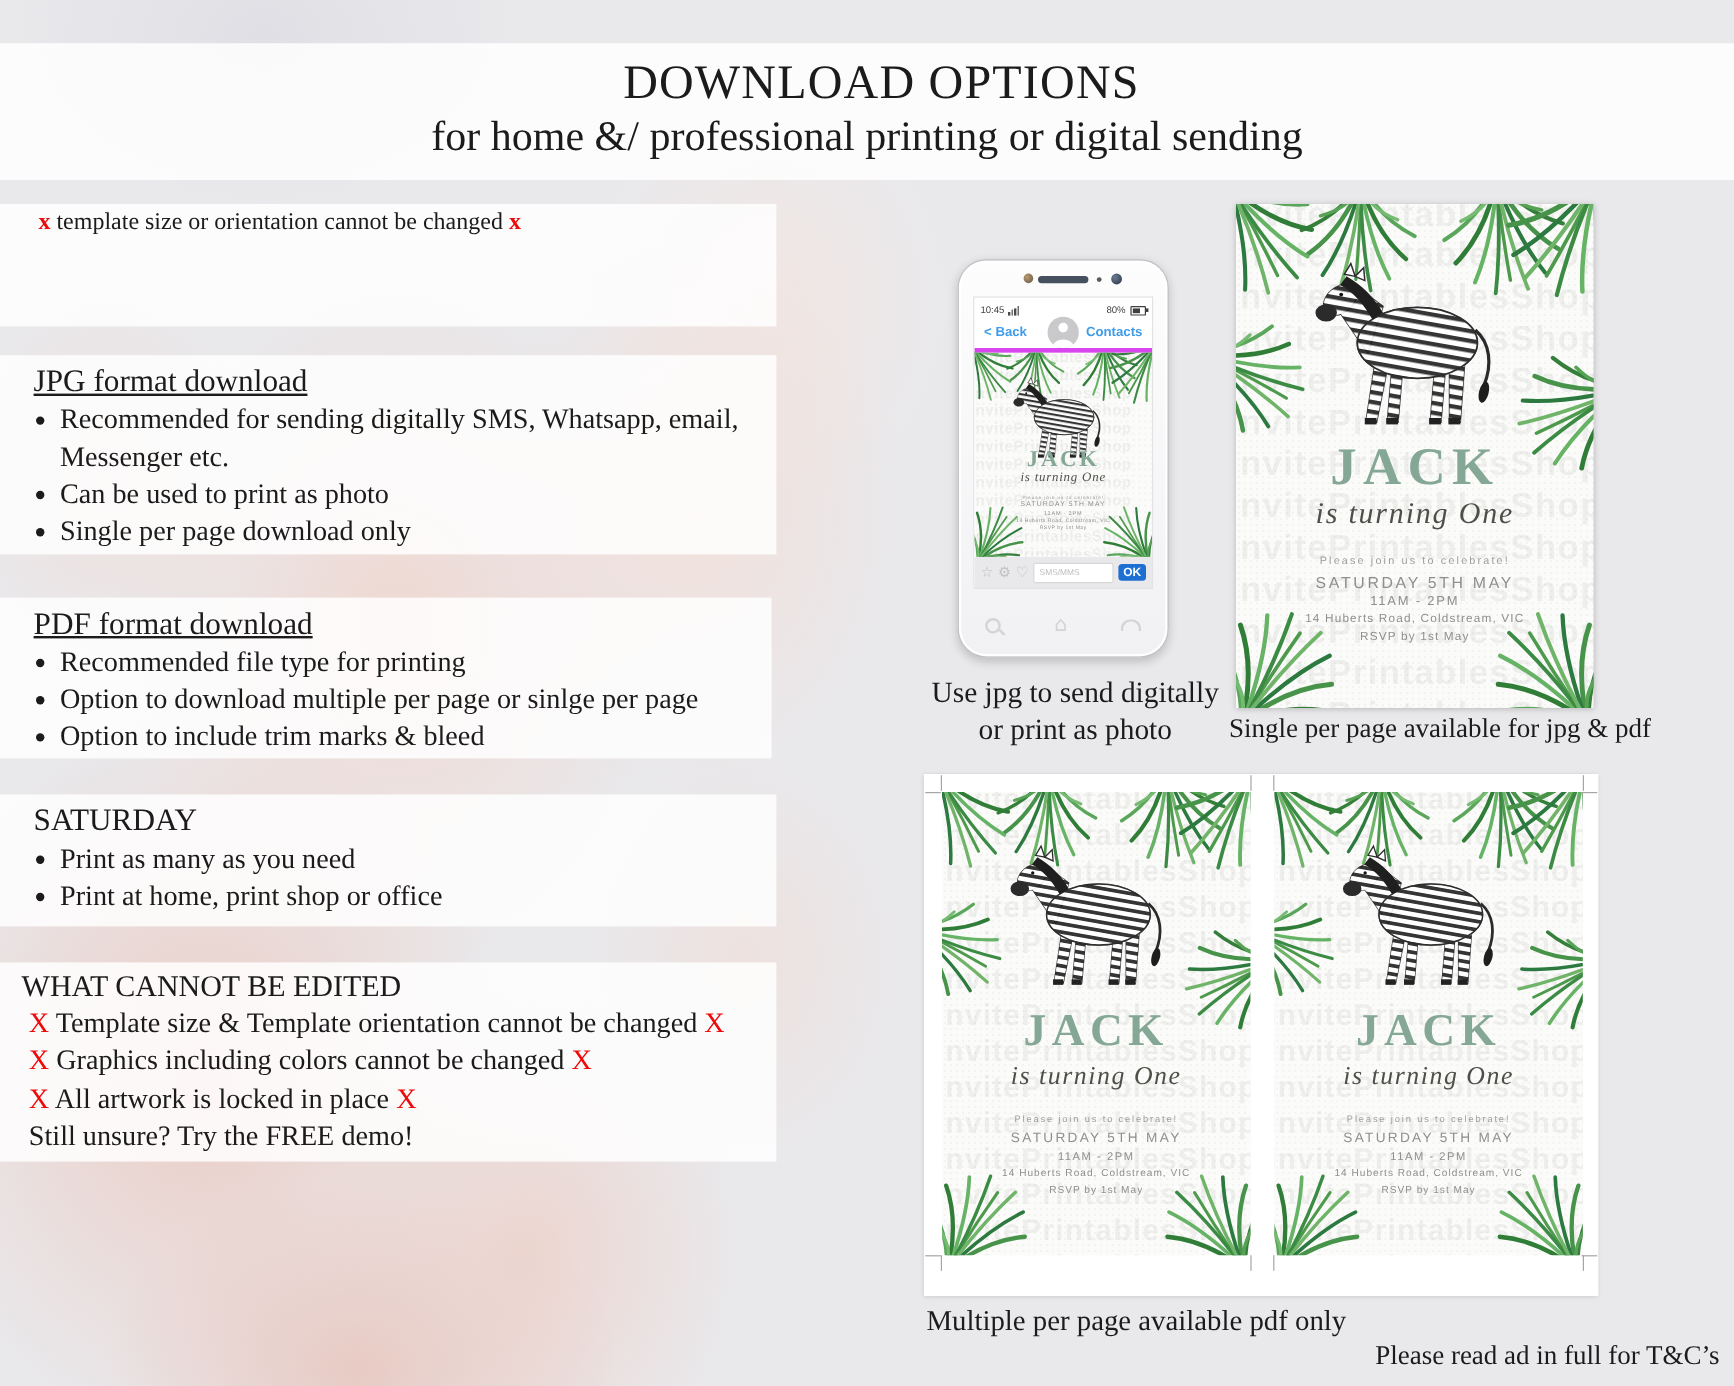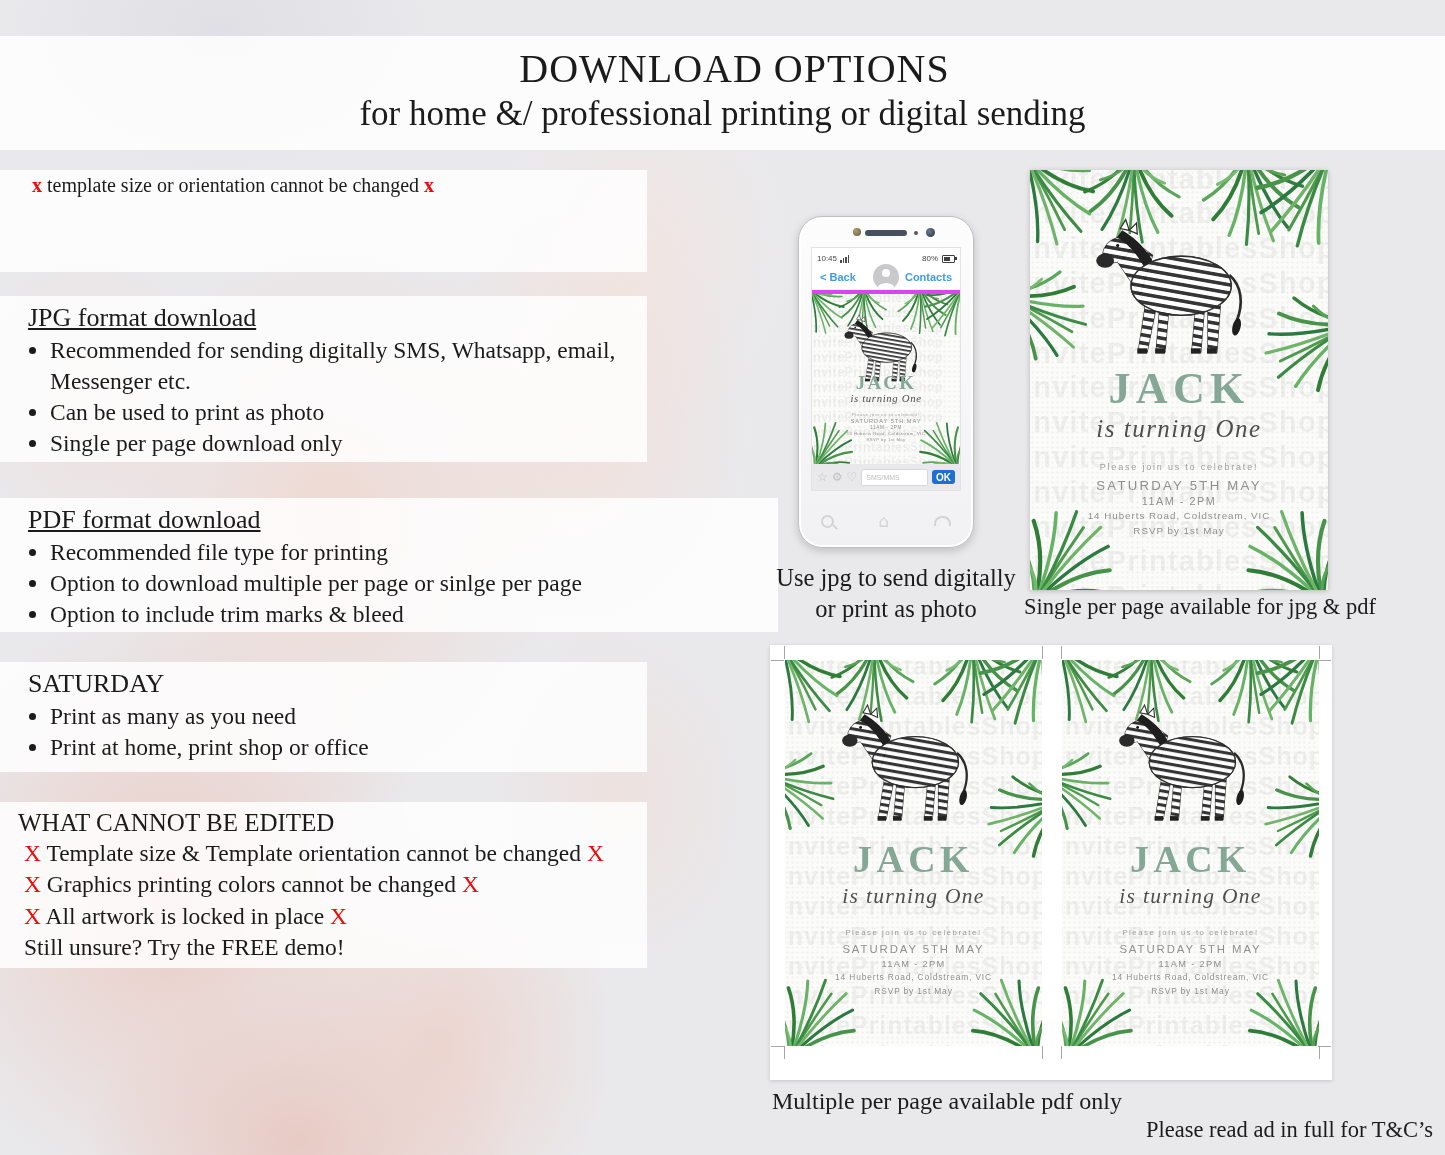--- a/index.html
+++ b/index.html
@@ -24,21 +24,21 @@
   .hd-title{font-size:40px;letter-spacing:1px;margin-top:9px;padding-left:24px;}
   .hd-sub{font-size:35px;margin-top:2px;}
 
   .band-size{left:0;top:170px;width:647px;height:102px;}
   .size-title{font-size:54px;margin:2px 0 0 30px;letter-spacing:1px;}
   .size-note{font-size:20px;margin:4px 0 0 32px;}
   .redx{color:#ee0a0a;font-weight:bold;}
   .redX{color:#ee0a0a;}
 
   .band-jpg{left:0;top:296px;width:647px;height:166px;}
-  .band-pdf{left:0;top:498px;width:778px;height:134px;}
+  .band-pdf{left:0;top:498px;width:643px;height:134px;}
   .band-print{left:0;top:662px;width:647px;height:110px;}
   .band-ne{left:0;top:802px;width:647px;height:166px;}
   .sec-title{font-size:26px;margin:7px 0 1px 28px;font-weight:normal;}
   .sec-title.u{text-decoration:underline;}
   .sec-list{margin:2px 0 0 0;padding:0 10px 0 50px;font-size:23.5px;line-height:1.32;}
   .sec-list li{margin:0;}
   .ne-title{font-size:25px;margin:7px 0 1px 18px;}
   .ne-line{font-size:23.5px;line-height:1.34;margin-left:24px;}
 
   
@@ -232,21 +232,21 @@
     <h2 class="sec-title">SATURDAY</h2>
     <ul class="sec-list">
       <li>Print as many as you need</li>
       <li>Print at home, print shop or office</li>
     </ul>
   </section>
 
   <section class="band band-ne">
     <div class="ne-title">WHAT CANNOT BE EDITED</div>
     <div class="ne-line"><span class="redX">X</span> <span>Template size &amp; Template orientation cannot be changed</span> <span class="redX">X</span></div>
-    <div class="ne-line"><span class="redX">X</span> <span>Graphics printing colors cannot be changed</span> <span class="redX">X</span></div>
+    <div class="ne-line"><span class="redX">X</span> <span>Graphics including colors cannot be changed</span> <span class="redX">X</span></div>
     <div class="ne-line"><span class="redX">X</span> <span>All artwork is locked in place</span> <span class="redX">X</span></div>
     <div class="ne-line">Still unsure? Try the FREE demo!</div>
   </section>
 
   <div class="phone">
     <div class="bezel">
       <span class="cam"></span>
       <span class="speaker"></span>
       <span class="sdot"></span>
       <span class="cam2"></span>

